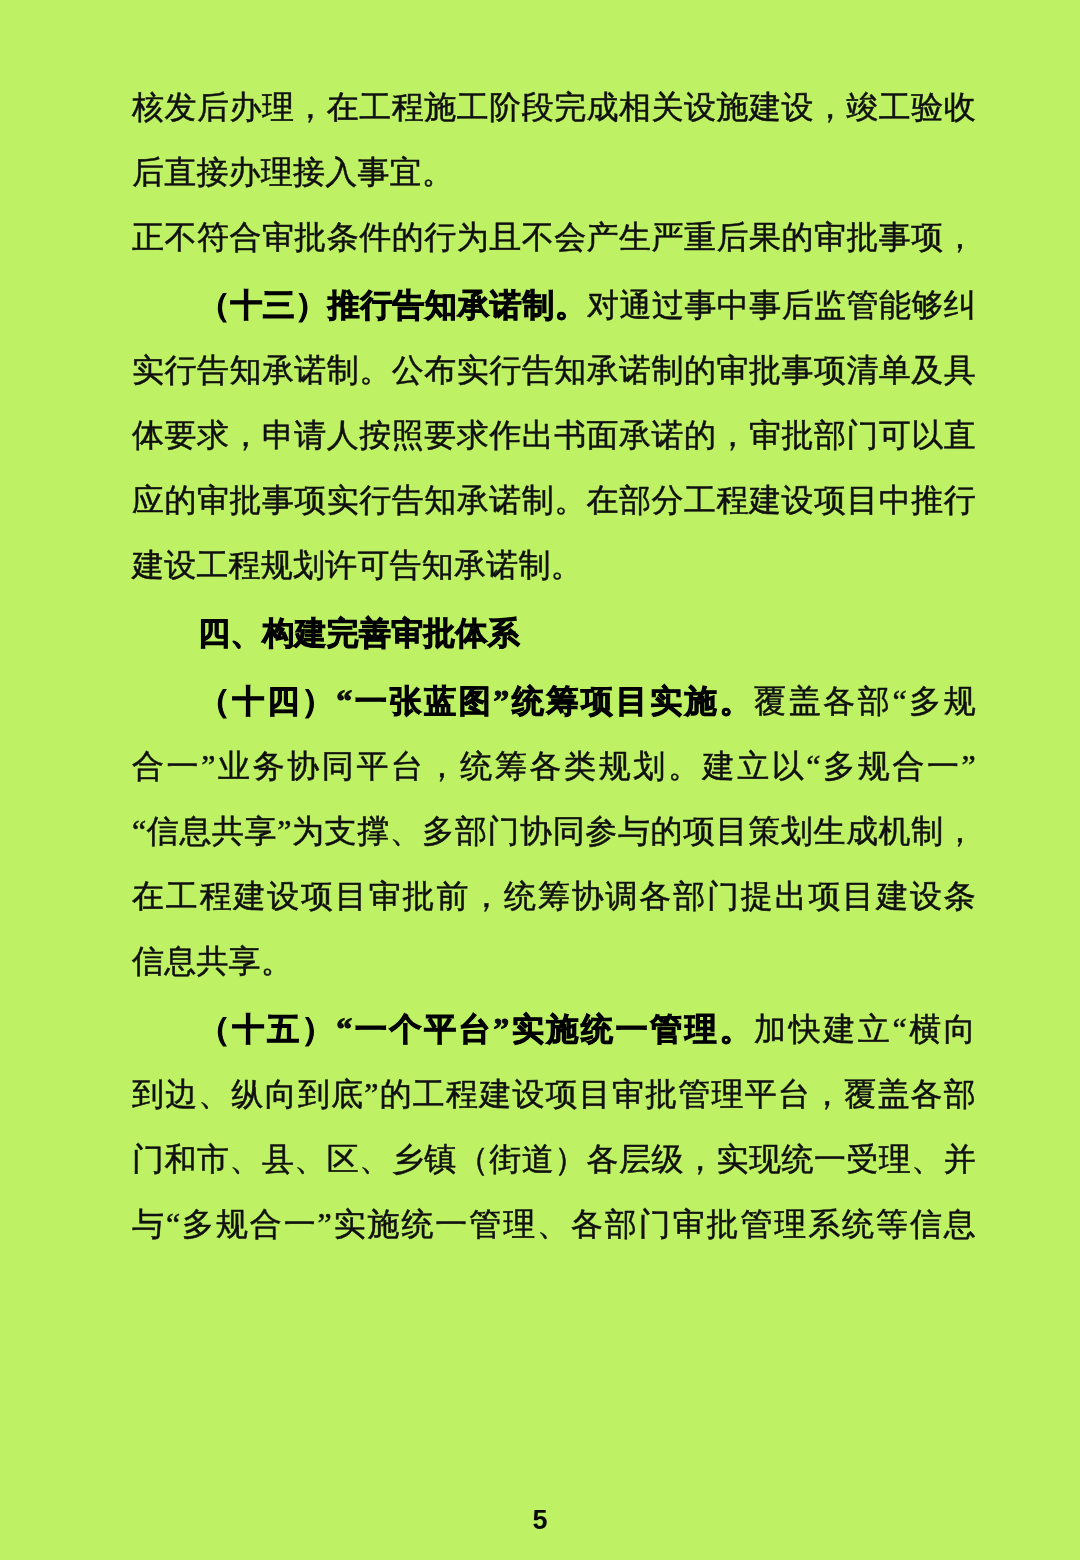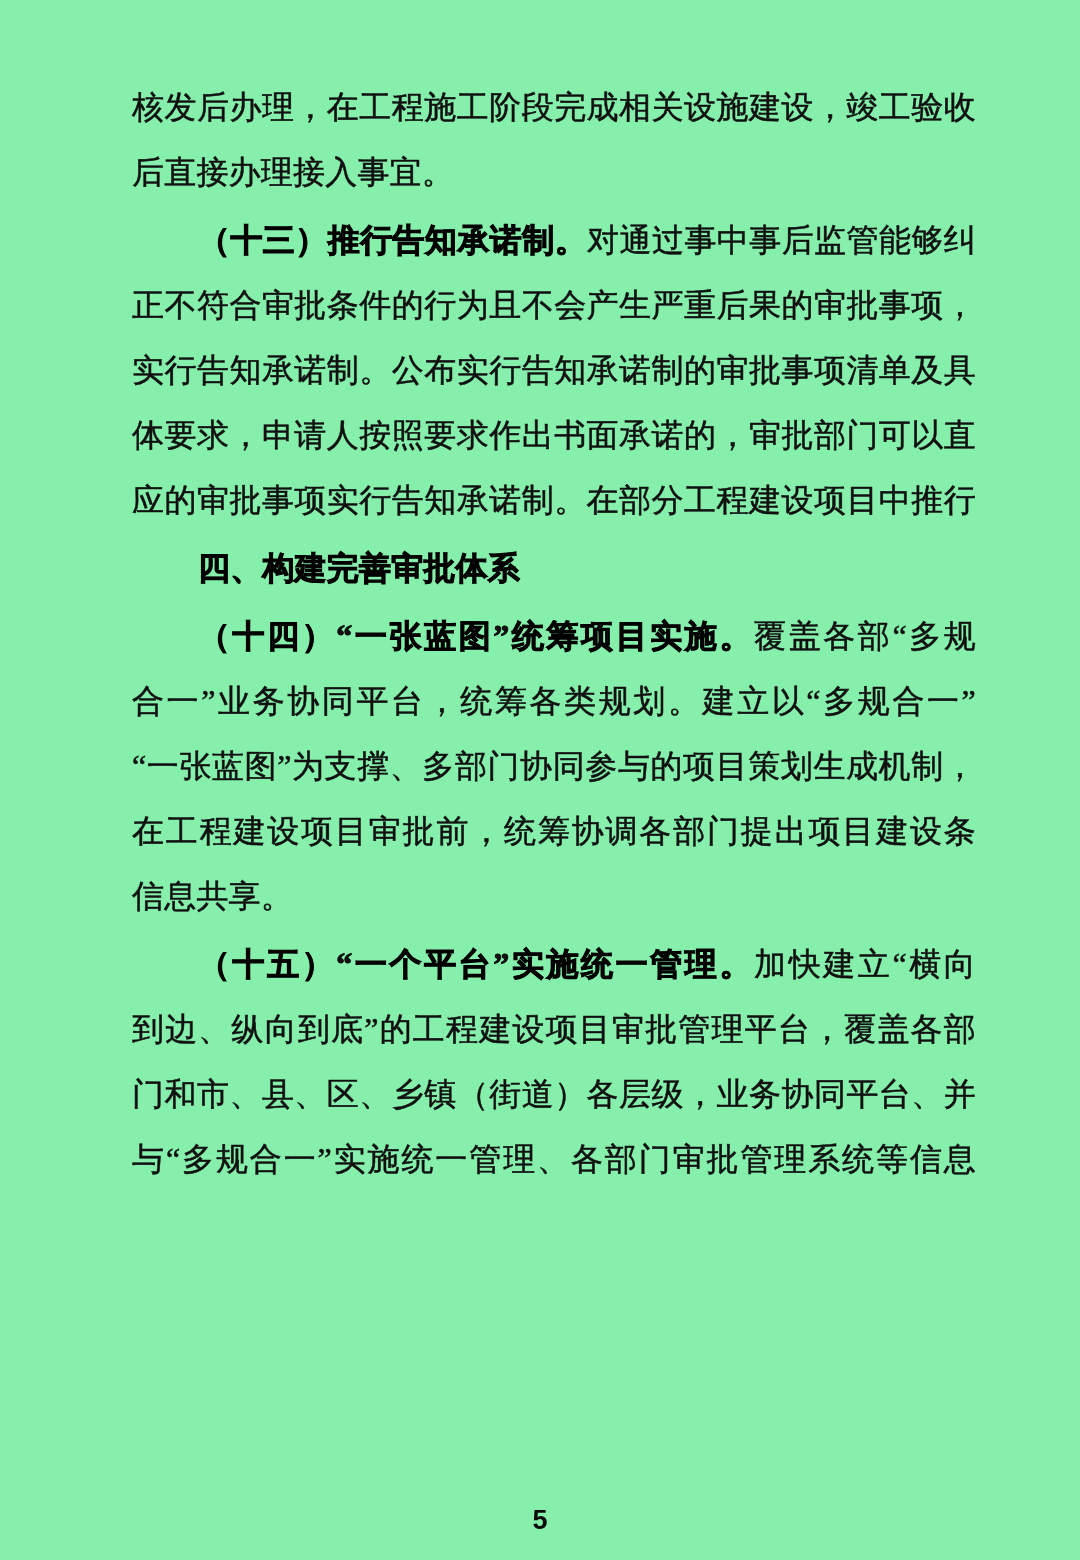--- a/index.html
+++ b/index.html
@@ -12,21 +12,21 @@
     background: #ffffff;
     position: relative;
     overflow: hidden;
     font-family: "Liberation Serif", serif;
     color: #101010;
   }
   
   .page {
     position: absolute;
     inset: 0;
-    background: #86efac;
+    background: #bef264;
   }
   .doc {
     position: absolute;
     left: 132px;
     top: 75px;
     width: 844px;
     font-size: 32px;
   }
   .line {
     height: 65px;
@@ -66,50 +66,51 @@
 <body>
 
 <div class="page">
 
   <div class="doc">
 
     <div class="line"><span>核发后办理，在工程施工阶段完成相关设施建设，竣工验收</span></div>
 
     <div class="line end"><span>后直接办理接入事宜。</span></div>
 
+    <div class="line"><span>正不符合审批条件的行为且不会产生严重后果的审批事项，</span></div>
+
     <div class="line indent"><span class="bold-run">（十三）推行告知承诺制。</span><span>对通过事中事后监管能够纠</span></div>
-
-    <div class="line"><span>正不符合审批条件的行为且不会产生严重后果的审批事项，</span></div>
 
     <div class="line"><span>实行告知承诺制。公布实行告知承诺制的审批事项清单及具</span></div>
 
     <div class="line"><span>体要求，申请人按照要求作出书面承诺的，审批部门可以直</span></div>
 
 
     <div class="line"><span>应的审批事项实行告知承诺制。在部分工程建设项目中推行</span></div>
 
+    <div class="line end"><span>建设工程规划许可告知承诺制。</span></div>
 
     <div class="line indent end"><span class="bold-run">四、构建完善审批体系</span></div>
 
     <div class="line indent"><span class="bold-run">（十四）“一张蓝图”统筹项目实施。</span><span>覆盖各部“多规</span></div>
 
     <div class="line"><span>合一”业务协同平台，统筹各类规划。建立以“多规合一”</span></div>
 
-    <div class="line"><span>“一张蓝图”为支撑、多部门协同参与的项目策划生成机制，</span></div>
+    <div class="line"><span>“信息共享”为支撑、多部门协同参与的项目策划生成机制，</span></div>
 
     <div class="line"><span>在工程建设项目审批前，统筹协调各部门提出项目建设条</span></div>
 
 
     <div class="line end"><span>信息共享。</span></div>
 
     <div class="line indent"><span class="bold-run">（十五）“一个平台”实施统一管理。</span><span>加快建立“横向</span></div>
 
     <div class="line"><span>到边、纵向到底”的工程建设项目审批管理平台，覆盖各部</span></div>
 
-    <div class="line"><span>门和市、县、区、乡镇（街道）各层级，业务协同平台、并</span></div>
+    <div class="line"><span>门和市、县、区、乡镇（街道）各层级，实现统一受理、并</span></div>
 
 
     <div class="line"><span>与“多规合一”实施统一管理、各部门审批管理系统等信息</span></div>
 
   </div>
 
   <div class="page-num">5</div>
 
 </div>
 

